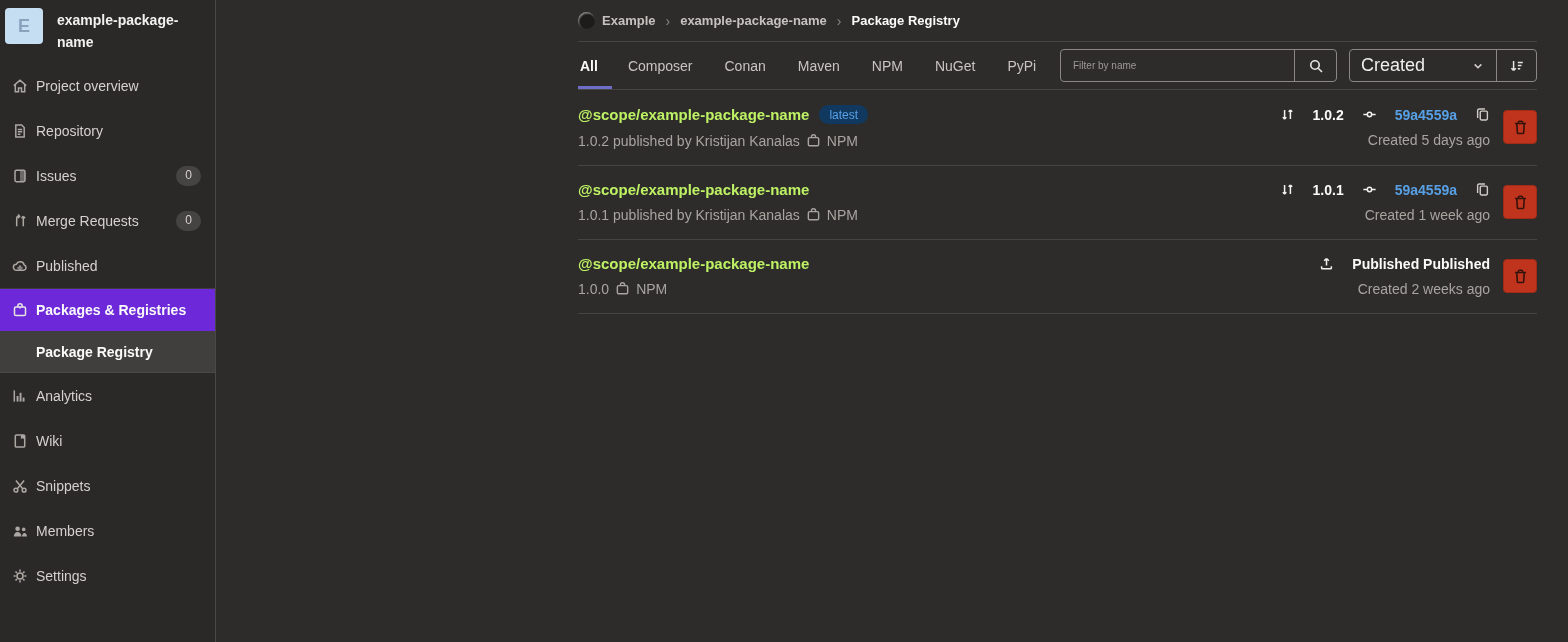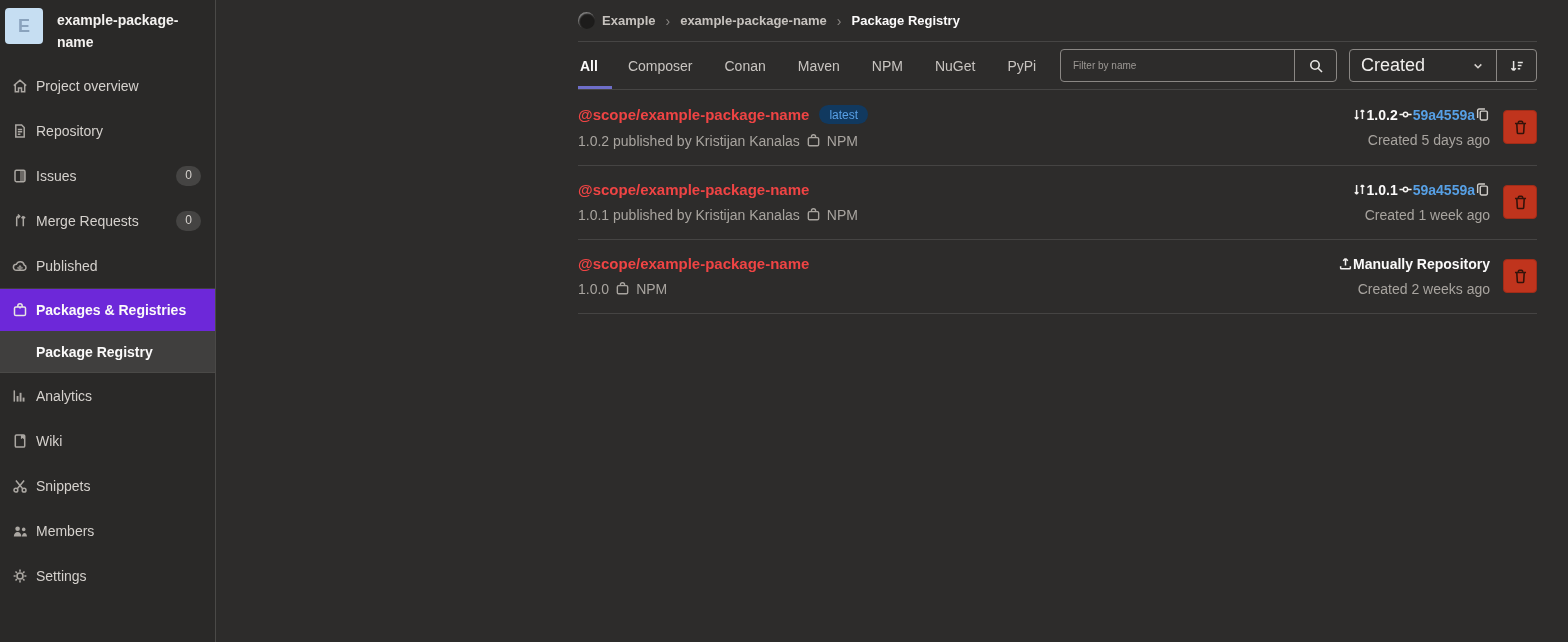--- a/index.html
+++ b/index.html
@@ -87,30 +87,30 @@
     width:40px; border:none; border-left:1px solid #8a8784; background:transparent;
     color:#e8e6e4; display:flex; align-items:center; justify-content:center; cursor:pointer;
   }
   
   .pkg-row {
     display:flex; align-items:center; padding:15px 0 16px 0;
     border-bottom:1px solid #454443;
   }
   .pkg-left { display:flex; flex-direction:column; gap:9px; }
   .pkg-title-line { display:flex; align-items:center; }
-  .pkg-name { color:#ef4444; font-weight:bold; font-size:15px; cursor:pointer; }
+  .pkg-name { color:#bef264; font-weight:bold; font-size:15px; cursor:pointer; }
   .tag-badge {
     margin-left:10px; background:var(--badge-info-bg); color:var(--badge-info-text);
     border-radius:10px; font-size:12px; padding:2.5px 10px;
   }
   .pkg-meta { display:flex; align-items:flex-start; gap:6px; color:#a8a49f; }
   .pkg-type-icon { display:flex; color:#a8a49f; }
   .pkg-right { margin-left:auto; display:flex; align-items:center; }
   .pkg-info { display:flex; flex-direction:column; align-items:flex-end; gap:9px; }
-  .pkg-info-line1 { display:flex; align-items:center; gap:0; color:#f3f1ef; }
+  .pkg-info-line1 { display:flex; align-items:center; gap:18px; color:#f3f1ef; }
   .pkg-version { font-weight:bold; color:#fbfafa; }
   .commit-link { color:var(--link); font-weight:bold; text-decoration:none; cursor:pointer; }
   .icon-light { display:flex; color:#f3f1ef; }
   .icon-muted { display:flex; color:#cfccc8; cursor:pointer; }
   .pkg-created { color:#a8a49f; }
   .delete-btn {
     width:34px; height:34px; margin-left:13px; background:var(--danger);
     border:1px solid #a02c18; border-radius:4px; cursor:pointer;
     display:flex; align-items:center; justify-content:center; color:#35130a; flex:none;
   }
@@ -417,21 +417,21 @@
         </div>
         <div class="pkg-right">
           <div class="pkg-info">
             <div class="pkg-info-line1">
               <span class="icon-light">
                   <svg width="15" height="15" viewBox="0 0 16 16" fill="none" stroke="currentColor" stroke-width="1.6">
                     <path d="M2.8 10.8v2a.9.9 0 0 0 .9.9h8.6a.9.9 0 0 0 .9-.9v-2"></path>
                     <path d="M8 10.2V2.6M8 2.6 5.5 5.1M8 2.6l2.5 2.5"></path>
                   </svg>
                 </span>
-              <span class="publish-label">Manually Repository</span>
+              <span class="publish-label">Published Published</span>
             </div>
             <div class="pkg-created">Created 2 weeks ago</div>
           </div>
           <button class="delete-btn">
               <span>
                 <svg width="17" height="17" viewBox="0 0 16 16" fill="none" stroke="currentColor" stroke-width="1.5">
                   <path d="M2.8 4.3h10.4M6 4.3V3.1a1 1 0 0 1 1-1h2a1 1 0 0 1 1 1v1.2M4.5 4.3l.5 8.3a1 1 0 0 0 1 1h4a1 1 0 0 0 1-1l.5-8.3"></path>
                 </svg>
               </span>
             </button>

